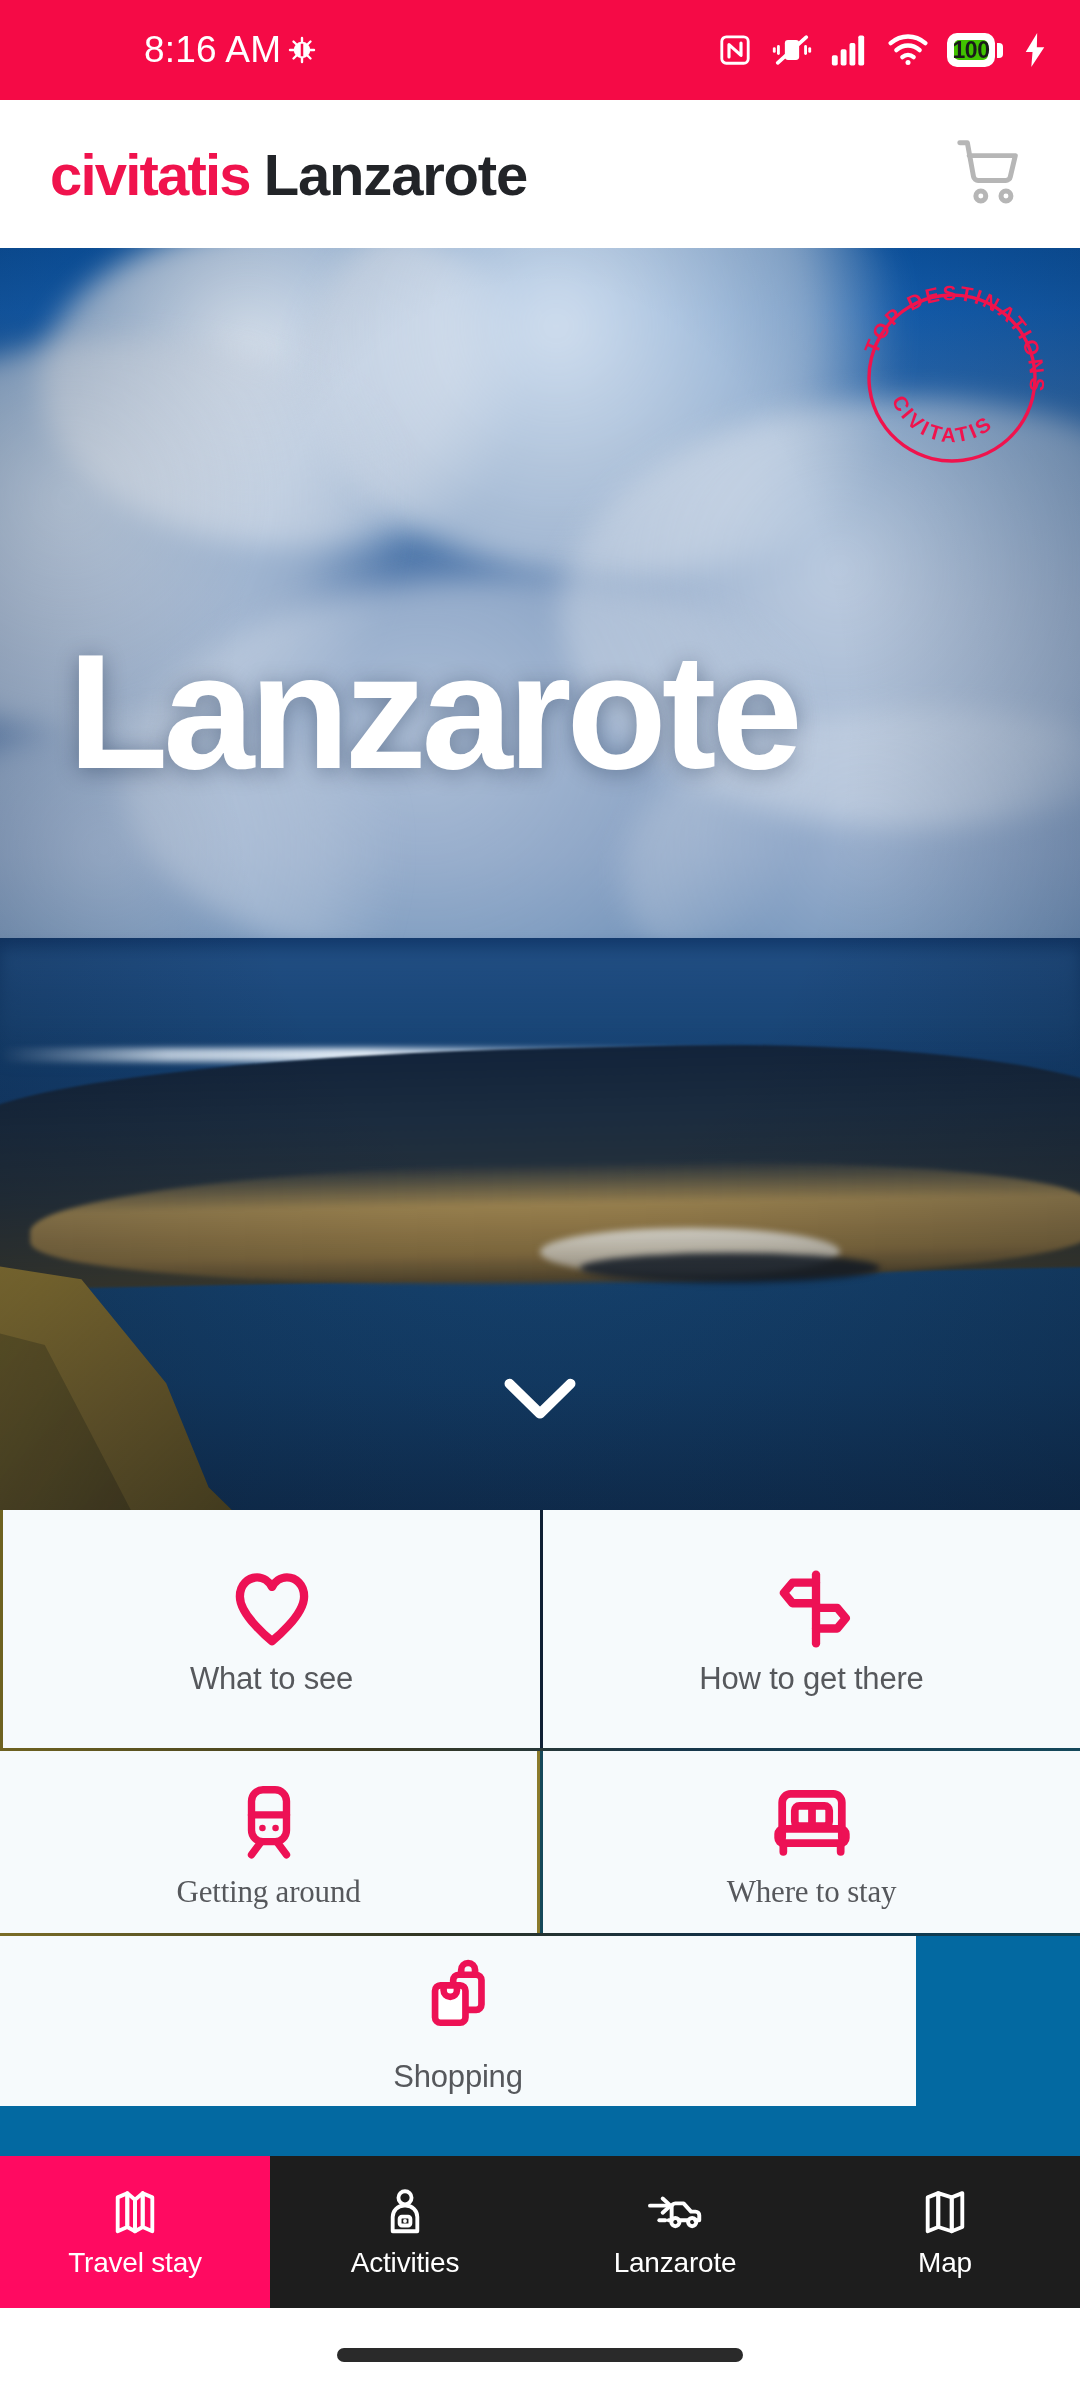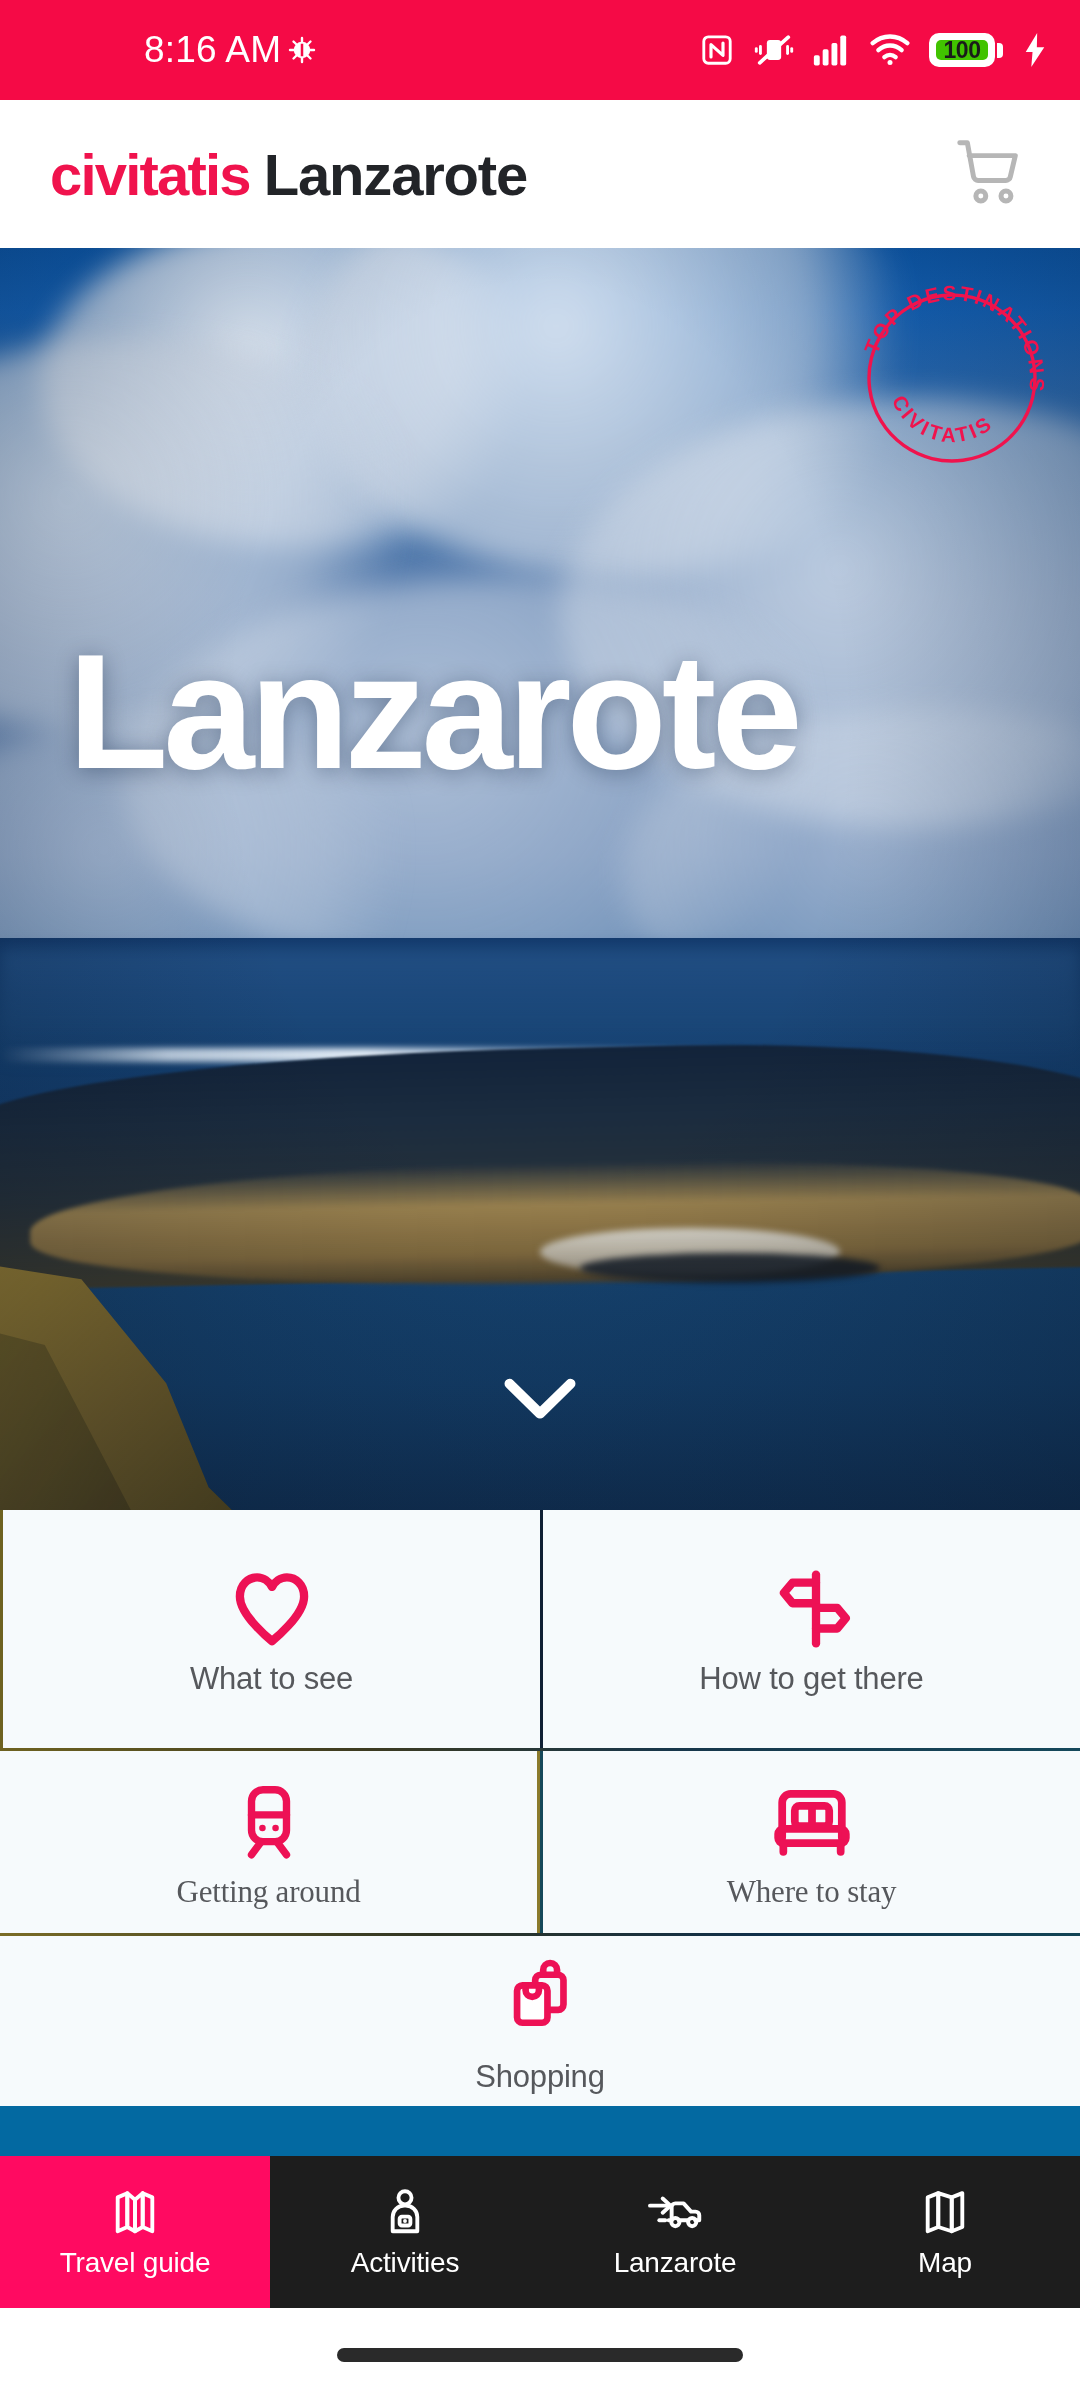--- a/index.html
+++ b/index.html
@@ -23,21 +23,21 @@
   .sb-left { display: flex; align-items: center; gap: 6px; margin-left: 120px; }
   .sb-clock { font-size: 37px; letter-spacing: .2px; color:#fff; font-weight: 400; }
   .sb-spacer { flex: 1; }
   .sb-right { display: flex; align-items: center; gap: 19px; margin-right: 8px; }
   .sb-icon { display: flex; align-items: center; justify-content: center; }
 
   .battery {
     display: flex; align-items: center;
   }
   .batt-body {
-    width: 66px; height: 34px;
+    width: 48px; height: 34px;
     border: 4px solid #ffffff; border-radius: 10px;
     background: #fff; position: relative;
     display:flex; align-items:center; justify-content:center;
   }
   .batt-fill {
     position:absolute; inset:3px;
     background: #41C300; border-radius: 5px;
   }
   .batt-txt {
     position: relative; z-index:2;
@@ -190,21 +190,21 @@
   .hdiv { height: 3px; width: 1080px; }
   .d-olive { background: #6e6220; }
   .d-dark  { background: #0f2034; }
   .d-teal  { background: #15485a; }
   .d-gold  { background: #8a7a2c; }
   .d-blend { background: linear-gradient(90deg,#6e6220 0%, #3c3a20 34%, #17364a 62%, #14485b 100%); }
   .d-blend2{ background: linear-gradient(90deg,#7a6c26 0%, #2f3424 40%, #10304a 70%, #114455 100%); }
 
   
   .tile-wide {
-    width: 1080px; height: 170px;
+    width: 916px; height: 170px;
     background: rgba(255,255,255,0.965);
     display:flex; flex-direction:column;
     align-items:center; justify-content:center; gap:16px;
   }
 
   
   .bottomnav {
     position: absolute; left: 0; top: 2156px;
     width: 1080px; height: 152px;
     display: flex; background: #1d1d1d;
@@ -445,21 +445,21 @@
   <div class="bottomnav">
     <div class="nav-item active">
       <span class="nav-icon">
         <svg width="50" height="50" viewBox="0 0 26 26" fill="none" stroke="#fff" stroke-width="2" stroke-linejoin="round" stroke-linecap="round">
           <path d="M4 5.4 9 3.2v17.6L4 23z"></path>
           <path d="M9 3.2 13 6.6V23l-4-2.2z"></path>
           <path d="M13 6.6 17 3.2v17.6L13 23z"></path>
           <path d="M17 3.2 22 5.4V23l-5-2.2z"></path>
         </svg>
       </span>
-      <span class="nav-label">Travel guide</span>
+      <span class="nav-label">Travel stay</span>
     </div>
     <div class="nav-item">
       <span class="nav-icon">
         <svg width="50" height="50" viewBox="0 0 26 26" fill="none" stroke="#fff" stroke-width="2" stroke-linejoin="round" stroke-linecap="round">
           <circle cx="13" cy="5.6" r="3.4"></circle>
           <path d="M6.6 23v-7.4A6 6 0 0 1 12.6 9.6h.8a6 6 0 0 1 6 6V23z"></path>
           <rect x="10.2" y="15.4" width="5.6" height="4.6" rx="1.2"></rect>
           <circle cx="13" cy="17.7" r="1" fill="#fff" stroke="none"></circle>
         </svg>
       </span>

